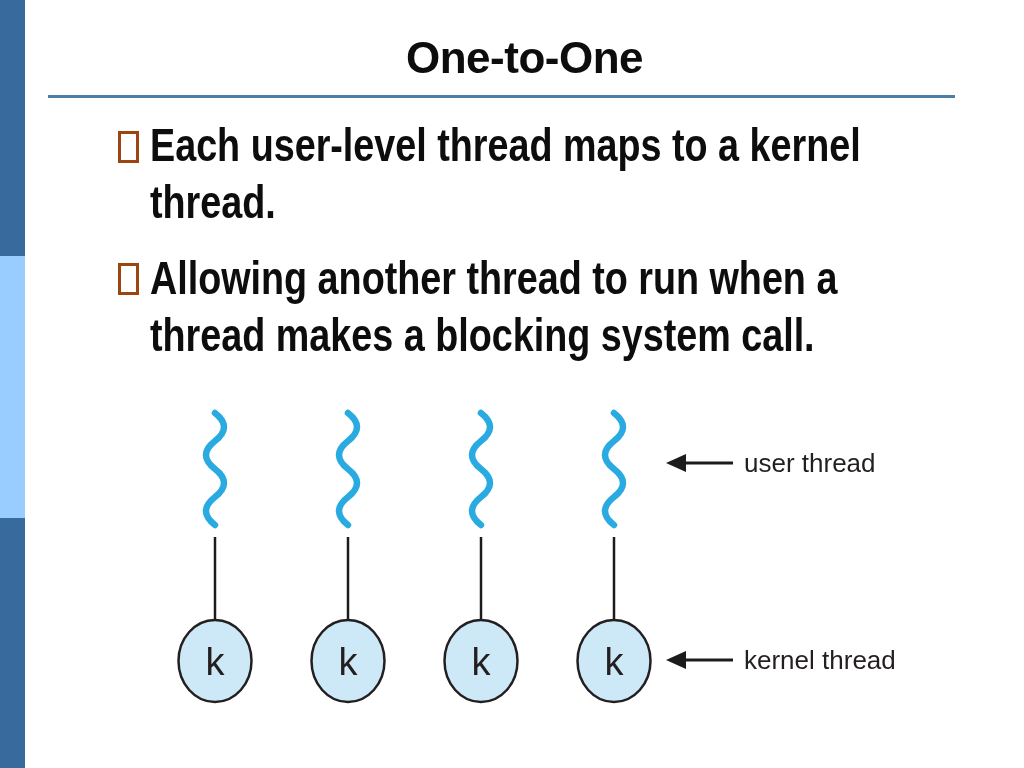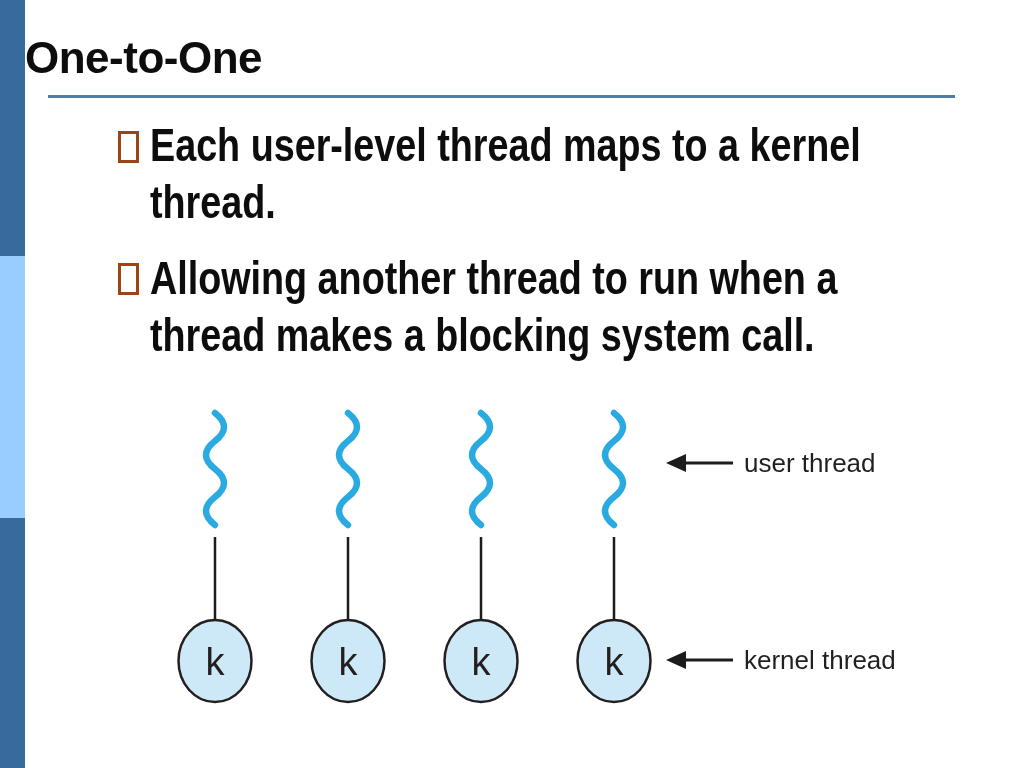--- a/index.html
+++ b/index.html
@@ -8,21 +8,21 @@
     background:#ffffff;font-family:"Liberation Sans",sans-serif;
   }
   
   .bar{position:absolute;left:0;width:25px;}
   .bar.seg-top{top:0;height:256px;background:var(--accent_bar_dark);}
   .bar.seg-mid{top:256px;height:262px;background:var(--accent_bar_light);}
   .bar.seg-bot{top:518px;height:250px;background:var(--accent_bar_dark);}
 
   
   .title{
-    position:absolute;left:25px;right:0;top:33px;
+    position:absolute;left:25px;right:0;top:33px;text-align:center;
     font-size:44px;font-weight:bold;letter-spacing:-0.5px;color:#0d0d0d;
   }
   .title-rule{
     position:absolute;left:48px;top:95px;width:907px;height:3px;
     background:var(--title_rule);
   }
 
   
   .bullet-marker{
     position:absolute;left:118px;width:15px;height:26px;

